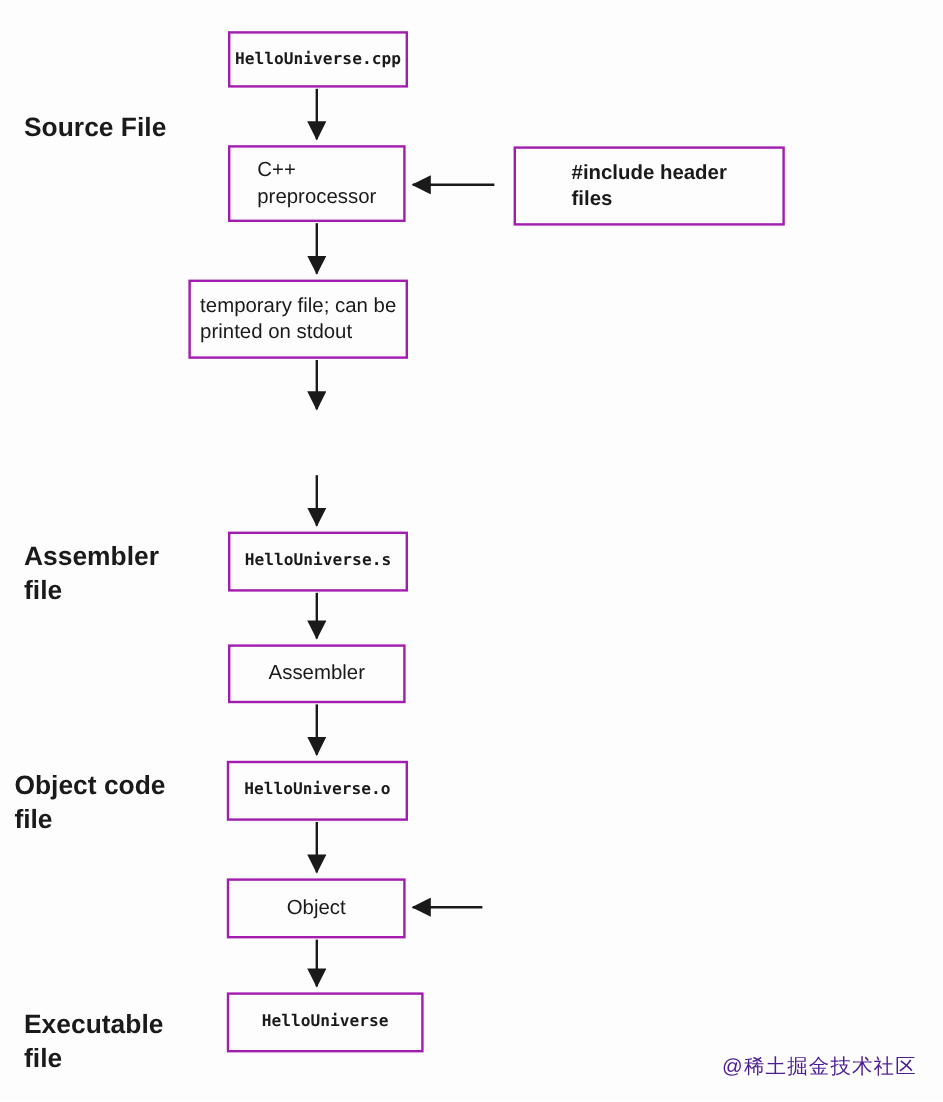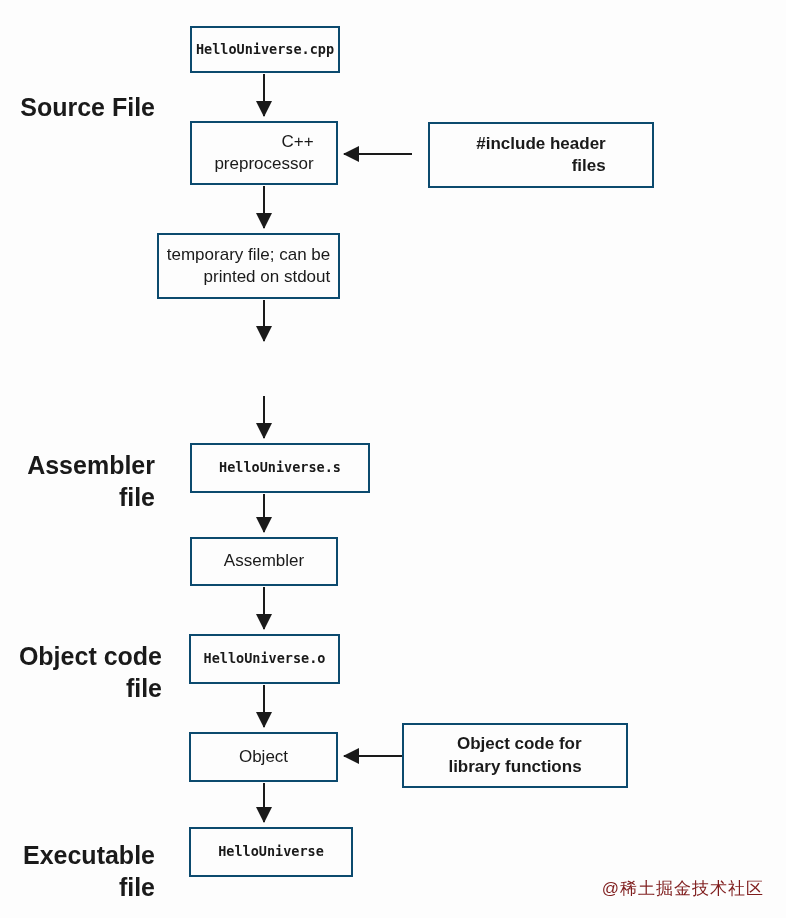--- a/index.html
+++ b/index.html
@@ -8,49 +8,49 @@
     width:786px;height:918px;
     background:#fdfdfd;
     font-family:"Liberation Sans",sans-serif;
     color:#1a1a1a;
     overflow:hidden;
   }
   .arrows{position:absolute;left:0;top:0;pointer-events:none;}
   .box{
     position:absolute;
     box-sizing:border-box;
-    border:2px solid #0c4a6e;
+    border:2px solid #a21caf;
     background:#fdfdfd;
     display:flex;align-items:center;justify-content:center;
-    text-align:right;
+    text-align:left;
     font-size:17px;
     line-height:1.3;
     white-space:pre-line;
   }
   .box.mono{
     font-family:"DejaVu Sans Mono","Liberation Mono",monospace;
     font-weight:bold;
     font-size:13.5px;
     letter-spacing:0px;
   }
   .box.bold{font-weight:bold;}
   .stage{
     position:absolute;
     font-weight:bold;
-    font-size:25px;
+    font-size:22px;
     line-height:1.26;
-    text-align:right;
+    text-align:left;
     white-space:pre-line;
   }
   .watermark{
     position:absolute;
     right:22px;
     bottom:18px;
     font-size:17px;
-    color:#7f1d1d;
+    color:#4c1d95;
     letter-spacing:1px;
   }
 </style>
 </head>
 <body>
 
 <div class="canvas">
 
   <svg class="arrows" width="786" height="918" viewBox="0 0 786 918">
     <defs>
@@ -74,35 +74,33 @@
 
   <div class="box mono" style="left:190px;top:26px;width:150px;height:47px">HelloUniverse.cpp</div>
 
   <div class="box" style="left:190px;top:121px;width:148px;height:64px">C++
 preprocessor</div>
 
   <div class="box" style="left:157px;top:233px;width:183px;height:66px">temporary file; can be
 printed on stdout</div>
 
 
-  <div class="box mono" style="left:190px;top:443px;width:180px;height:50px">HelloUniverse.s</div>
+  <div class="box mono" style="left:190px;top:443px;width:150px;height:50px">HelloUniverse.s</div>
 
   <div class="box" style="left:190px;top:537px;width:148px;height:49px">Assembler</div>
 
   <div class="box mono" style="left:189px;top:634px;width:151px;height:50px">HelloUniverse.o</div>
 
   <div class="box" style="left:189px;top:732px;width:149px;height:50px">Object</div>
 
   <div class="box mono" style="left:189px;top:827px;width:164px;height:50px">HelloUniverse</div>
 
   <div class="box bold" style="left:428px;top:122px;width:226px;height:66px">#include header
 files</div>
 
-  <div class="box bold" style="left:402px;top:723px;width:226px;height:65px">Object code for
-library functions</div>
 
   <div class="stage" style="left:20px;top:92px;width:135px">Source File</div>
 
   <div class="stage" style="left:20px;top:450px;width:135px">Assembler
 file</div>
 
   <div class="stage" style="left:12px;top:641px;width:150px">Object code
 file</div>
 
   <div class="stage" style="left:20px;top:840px;width:135px">Executable

